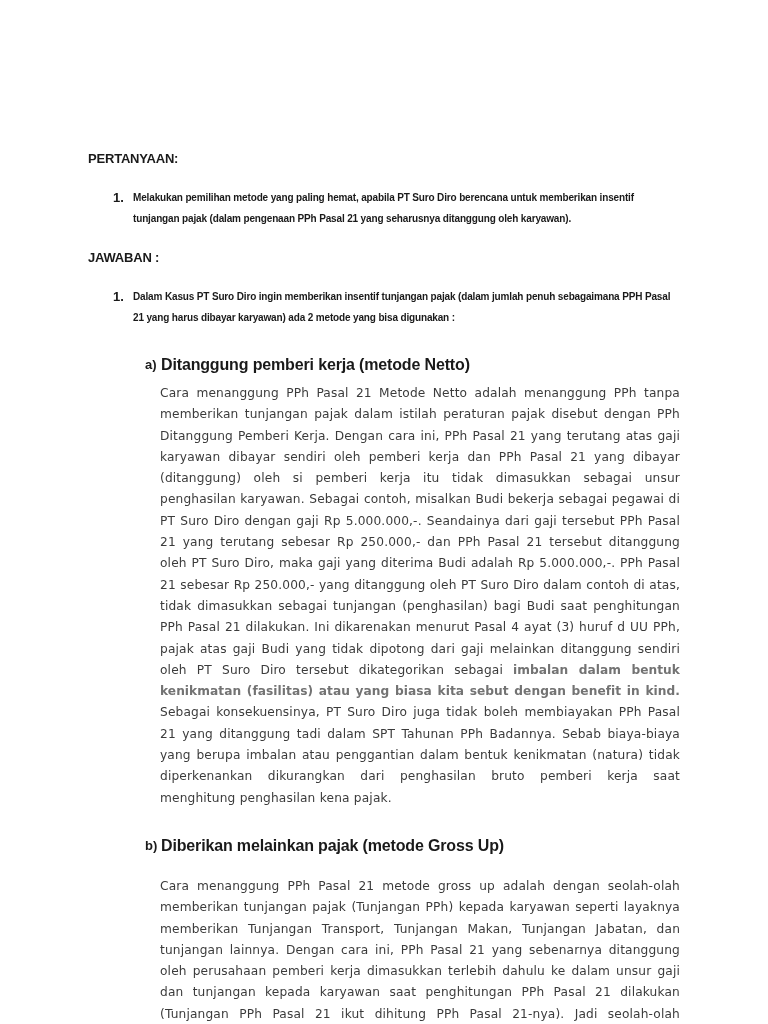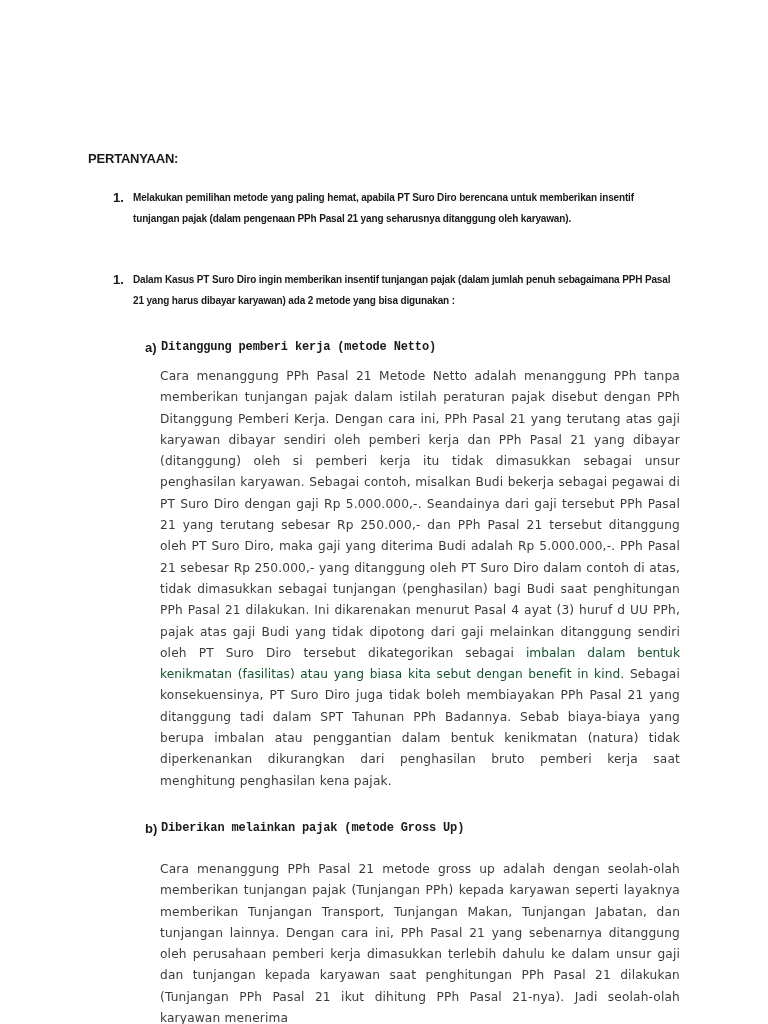--- a/index.html
+++ b/index.html
@@ -75,65 +75,66 @@
   .alpha-marker {
     font-family: "Liberation Sans Narrow", "Liberation Sans", sans-serif;
     font-weight: bold;
     font-size: 13px;
     color: #1a1a1a;
     width: 16px;
     flex: 0 0 16px;
     line-height: 21px;
   }
   .alpha-text {
-    font-family: Liberation Mono, monospace;
+    font-family: Liberation Sans, sans-serif;
     font-weight: bold;
-    font-size: 12px;
+    font-size: 16px;
     color: #1a1a1a;
     line-height: 21px;
     letter-spacing: -0.15px;
     flex: 1 1 auto;
   }
 
   
   .body-para {
     margin: 0 0 0 72px;
     width: 520px;
     font-family: "DejaVu Sans", sans-serif;
     font-size: 12.2px;
     color: #3b3b3b;
     line-height: 21.3px;
     text-align: justify;
     text-justify: inter-word;
     letter-spacing: 0.15px;
     word-spacing: 0.2px;
   }
   .body-para b {
-    font-weight: normal;
-    color: #14532d;
+    font-weight: bold;
+    color: #737373;
     letter-spacing: 0.05px;
   }
 </style>
 </head>
 <body>
 
 <div class="page">
   <div class="doc-body">
 
     <div class="section-heading">PERTANYAAN:</div>
 
     <div class="gap-md"></div>
 
     <div class="num-item">
       <span class="num-marker">1.</span>
       <span class="num-text">Melakukan pemilihan metode yang paling hemat, apabila PT Suro Diro berencana untuk memberikan insentif tunjangan pajak (dalam pengenaan PPh Pasal 21 yang seharusnya ditanggung oleh karyawan).</span>
     </div>
 
     <div class="gap-md"></div>
 
+    <div class="section-heading">JAWABAN :</div>
 
     <div class="gap-md"></div>
 
     <div class="num-item">
       <span class="num-marker">1.</span>
       <span class="num-text">Dalam Kasus PT Suro Diro ingin memberikan insentif tunjangan pajak (dalam jumlah penuh sebagaimana PPH Pasal 21 yang harus dibayar karyawan) ada 2 metode yang bisa digunakan :</span>
     </div>
 
     <div class="gap-lg"></div>
 

